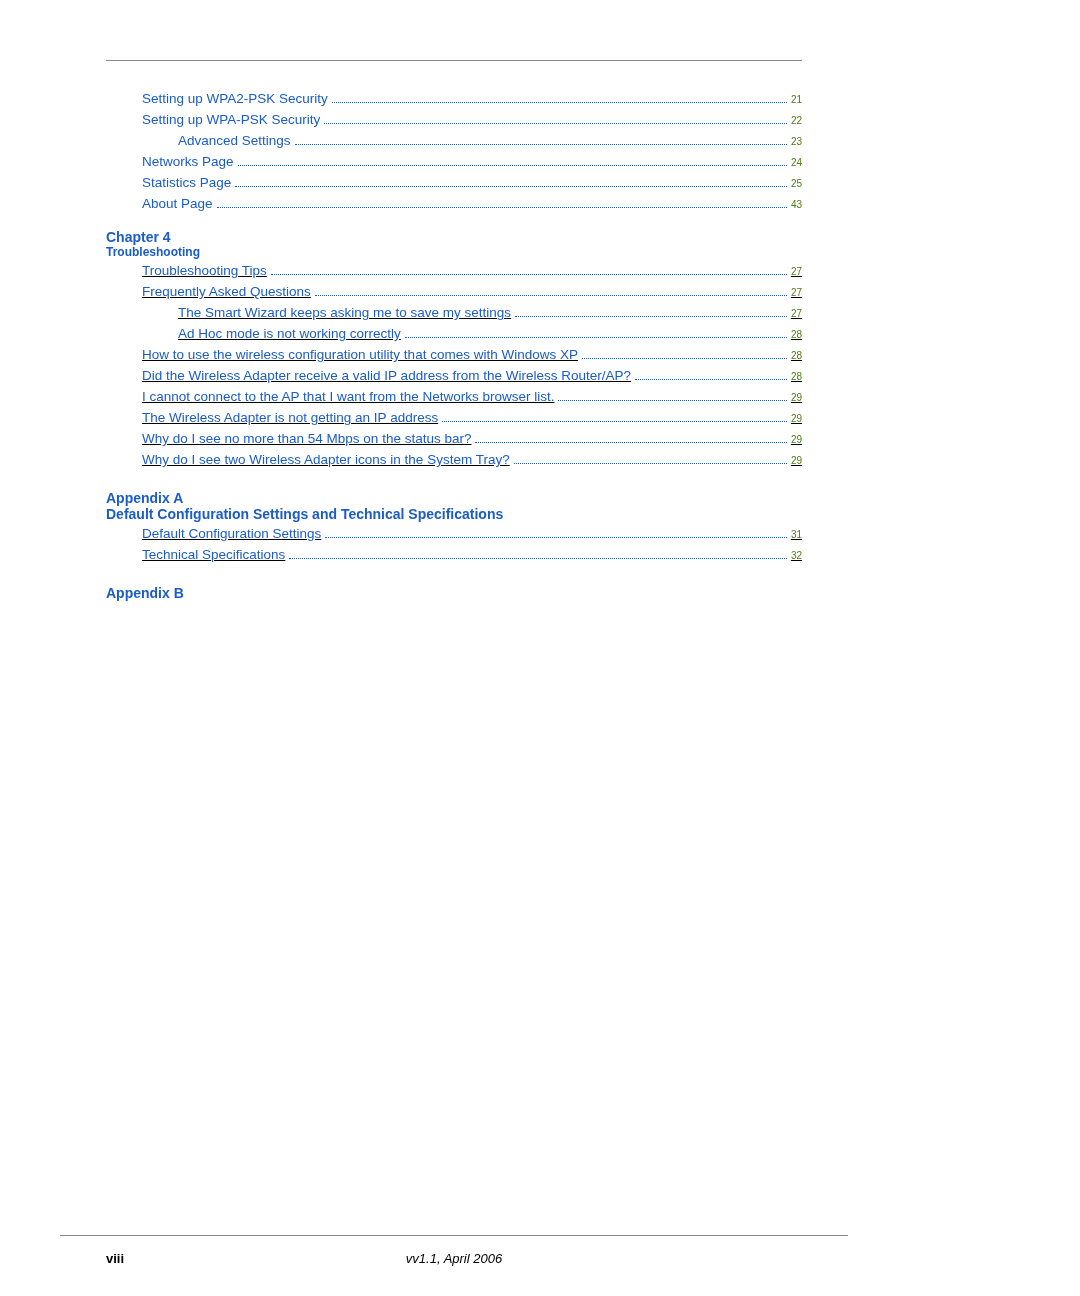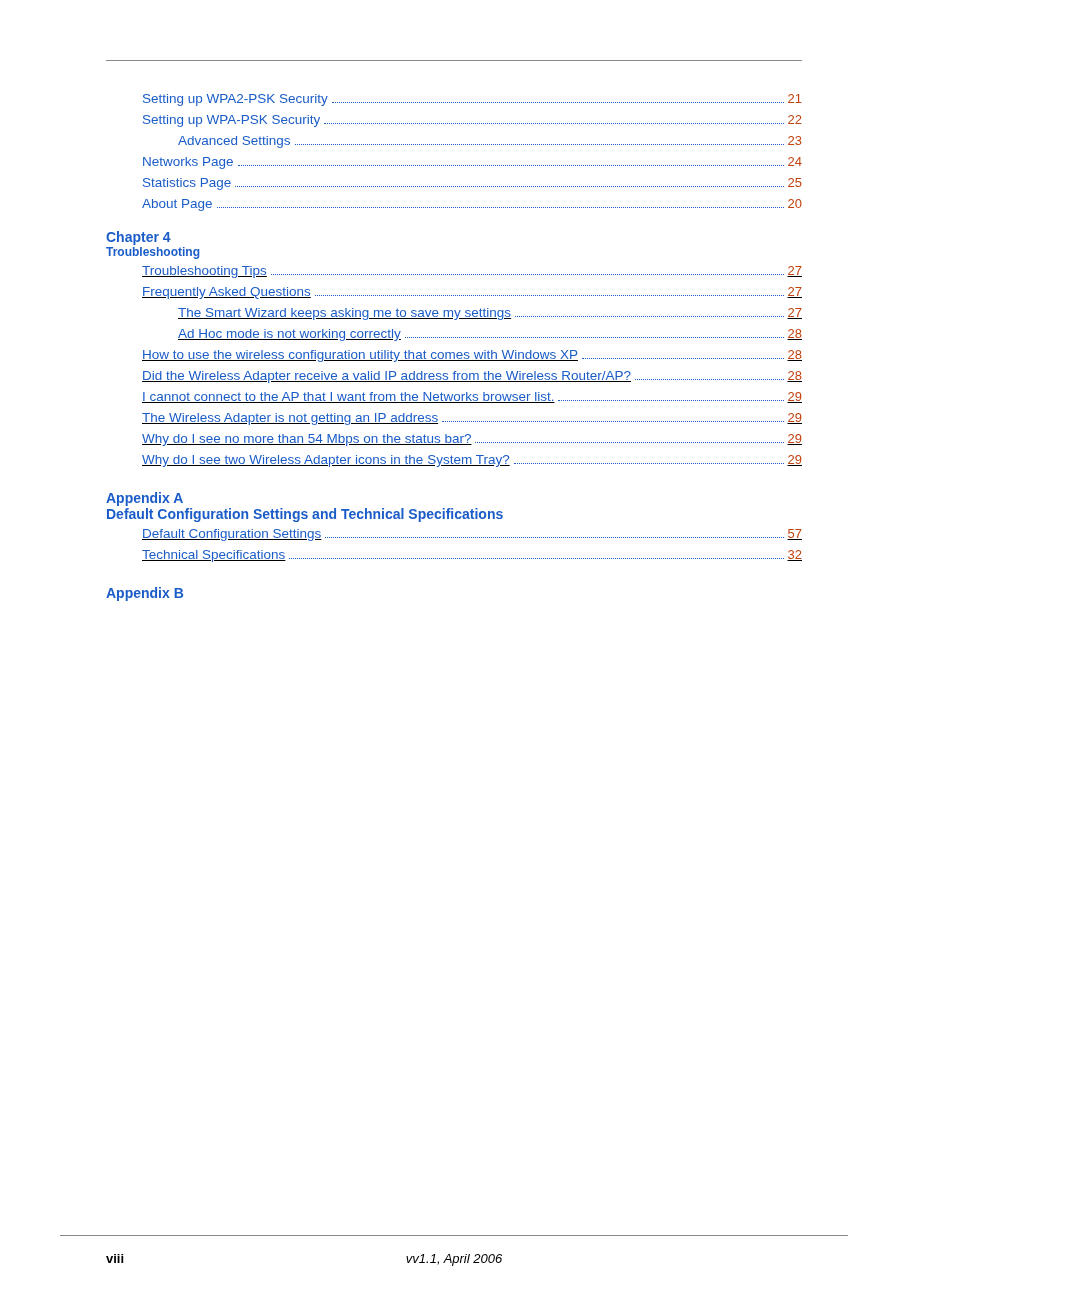--- a/index.html
+++ b/index.html
@@ -39,22 +39,22 @@
     }
 
     .toc-entry .dots {
       flex: 1;
       border-bottom: 1px dotted #1a5cc8;
       margin: 0 4px 3px 4px;
       min-width: 20px;
     }
 
     .toc-entry .page-num {
-      color: #c2410c;
-      font-size: 13px;
+      color: #4d7c0f;
+      font-size: 10px;
       white-space: nowrap;
     }
 
     .indent-1 { padding-left: 36px; }
     .indent-2 { padding-left: 72px; }
 
     .chapter-heading {
       margin-top: 18px;
       margin-bottom: 4px;
     }
@@ -157,21 +157,21 @@
       <span class="page-num">24</span>
     </div>
     <div class="toc-entry indent-1">
       <a class="toc-entry-link">Statistics Page</a>
       <span class="dots"></span>
       <span class="page-num">25</span>
     </div>
     <div class="toc-entry indent-1">
       <a class="toc-entry-link">About Page</a>
       <span class="dots"></span>
-      <span class="page-num">20</span>
+      <span class="page-num">43</span>
     </div>
   </div>
 
   <div class="chapter-heading">
     <span class="chapter-label">Chapter 4</span>
     <span class="chapter-title">Troubleshooting</span>
   </div>
 
   <div class="section-gap">
     <div class="toc-entry indent-1">
@@ -228,21 +228,21 @@
 
   <div class="appendix-heading">
     <span class="appendix-label">Appendix A</span>
     <span class="appendix-title">Default Configuration Settings and Technical Specifications</span>
   </div>
 
   <div class="section-gap">
     <div class="toc-entry indent-1">
       <a class="toc-entry-link">Default Configuration Settings</a>
       <span class="dots"></span>
-      <span class="page-num">57</span>
+      <span class="page-num">31</span>
     </div>
     <div class="toc-entry indent-1">
       <a class="toc-entry-link">Technical Specifications</a>
       <span class="dots"></span>
       <span class="page-num">32</span>
     </div>
   </div>
 
   <div class="appendix-heading">
     <span class="appendix-label">Appendix B</span>

